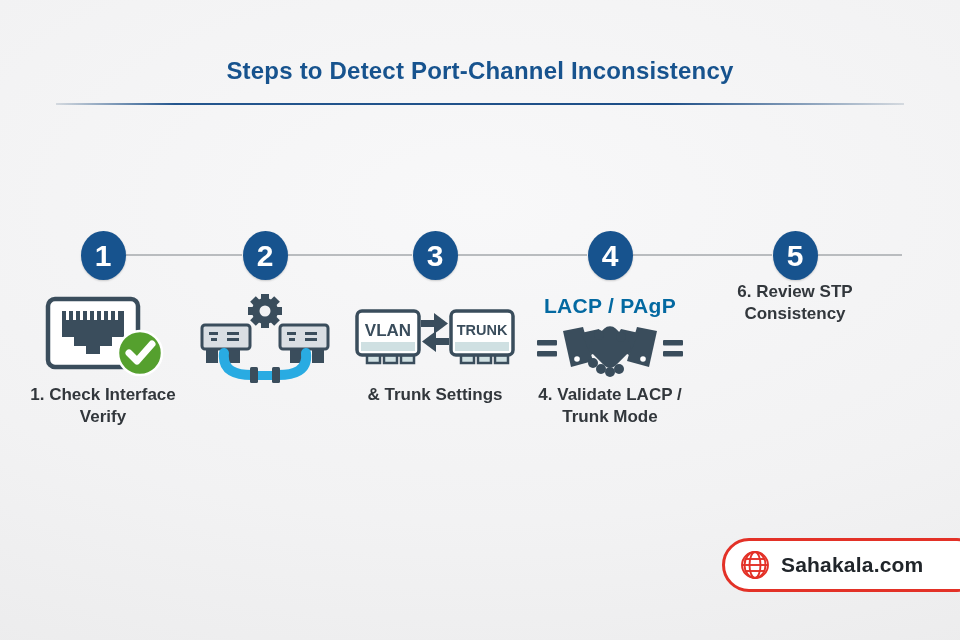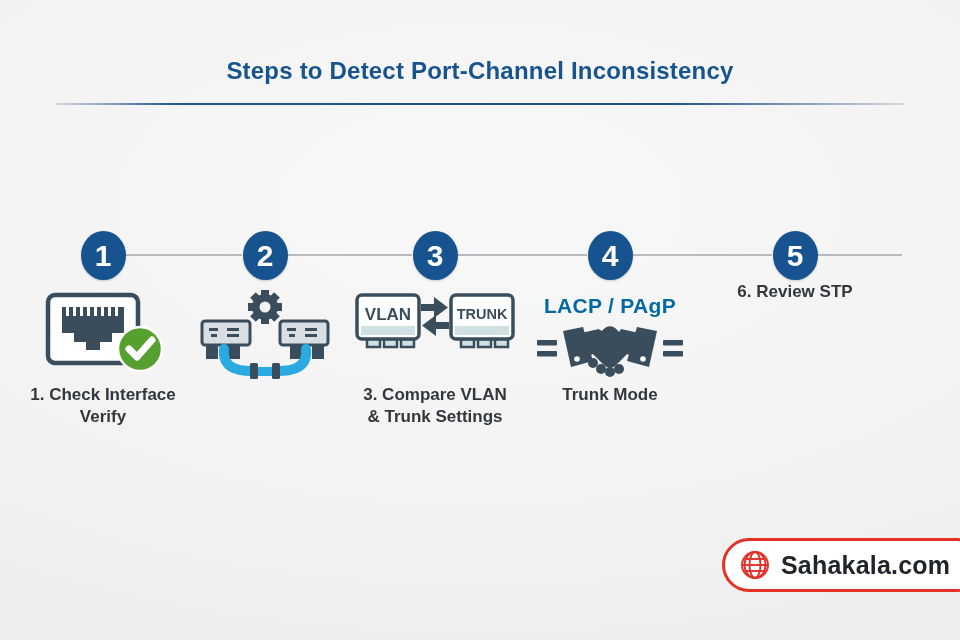--- a/index.html
+++ b/index.html
@@ -17,31 +17,31 @@
     background:linear-gradient(90deg, rgba(120,140,160,.25) 0%, #24568e 14%, #1d4e87 72%, rgba(120,140,160,.25) 100%);
   }
   .connector{position:absolute;top:254px;height:2px;background:#b9bcbf;}
   .step{position:absolute;top:231px;width:180px;text-align:center;}
   .circle{
     width:45px;height:49px;margin:0 auto;border-radius:50%;
     background:#17538e;color:#fff;font-size:30px;font-weight:700;
     display:flex;align-items:center;justify-content:center;
     box-shadow:0 1px 2px rgba(0,0,0,.18);
   }
-  .icon-wrap{height:96px;margin-top:7px;display:flex;align-items:flex-start;justify-content:center;}
+  .icon-wrap{height:96px;margin-top:7px;display:flex;align-items:flex-end;justify-content:center;}
   .icon-wrap.col{flex-direction:column;align-items:center;}
   .caption{font-size:21px;font-weight:700;color:#0369a1;letter-spacing:.3px;margin:2px 0 3px;}
   .step-label{margin-top:1px;font-size:17px;font-weight:600;color:#32373c;line-height:21.5px;}
   .svgtext{font-family:"Liberation Sans",sans-serif;font-weight:bold;fill:#3a4d5c;}
   .watermark{
     position:absolute;left:722px;top:538px;width:262px;height:54px;
     background:#ffffff;border:3px solid #e33127;border-radius:28px;
     box-sizing:border-box;display:flex;align-items:center;padding-left:15px;gap:11px;
   }
-  .watermark-text{font-size:25px;font-weight:600;color:#20252a;letter-spacing:.2px;}
+  .watermark-text{font-size:21px;font-weight:600;color:#20252a;letter-spacing:.2px;}
 </style>
 </head>
 <body>
 
 <div>
 
   <div class="title">Steps to Detect Port-Channel Inconsistency</div>
   <div class="divider"></div>
 
   <div class="connector" style="left:126px;width:116px;"></div>
@@ -145,21 +145,20 @@
           <rect x="106" y="52" width="13" height="8" fill="#cfe0e2" stroke="#3a4d5c" stroke-width="2.5"></rect>
           <rect x="123" y="52" width="13" height="8" fill="#cfe0e2" stroke="#3a4d5c" stroke-width="2.5"></rect>
           <rect x="140" y="52" width="13" height="8" fill="#cfe0e2" stroke="#3a4d5c" stroke-width="2.5"></rect>
           <rect x="96" y="8" width="62" height="44" rx="5" fill="#ffffff" stroke="#3a4d5c" stroke-width="3.5"></rect>
           <rect x="100" y="39" width="54" height="9" fill="#cfe0e2"></rect>
           <text class="svgtext" x="127" y="32" font-size="14.5" text-anchor="middle">TRUNK</text>
         </g>
       </svg>
     </div>
     <div class="step-label">
-      <div>3. Compare VLAN</div>
       <div>&amp; Trunk Settings</div>
     </div>
   </div>
 
   <div class="step" style="left:520px;">
     <div class="circle">4</div>
     <div class="icon-wrap col">
       <div class="caption">LACP / PAgP</div>
       <svg width="150" height="58" viewBox="0 0 150 58">
         <g fill="#3a4d5c">
@@ -177,28 +176,30 @@
           <circle cx="75" cy="51" r="5"></circle>
             <circle cx="84" cy="48" r="5"></circle>
           <circle cx="64" cy="14" r="5"></circle>
             <circle cx="86" cy="16" r="5"></circle>
         </g>
         <circle cx="42" cy="38" r="2.8" fill="#ffffff"></circle>
         <circle cx="108" cy="38" r="2.8" fill="#ffffff"></circle>
       </svg>
     </div>
     <div class="step-label">
+      <div>4. Validate LACP /</div>
       <div>Trunk Mode</div>
     </div>
   </div>
 
   <div class="step" style="left:705px;">
     <div class="circle">5</div>
     <div class="step-label">
       <div>6. Review STP</div>
+      <div>Consistency</div>
     </div>
   </div>
 
   <div class="watermark">
     <svg width="30" height="30" viewBox="0 0 30 30">
       <g fill="none" stroke="#e33127" stroke-width="1.9">
         <circle cx="15" cy="15" r="13"></circle>
         <ellipse cx="15" cy="15" rx="5.5" ry="13"></ellipse>
         <ellipse cx="15" cy="15" rx="10.5" ry="13"></ellipse>
         <line x1="4.5" y1="9" x2="25.5" y2="9"></line>

